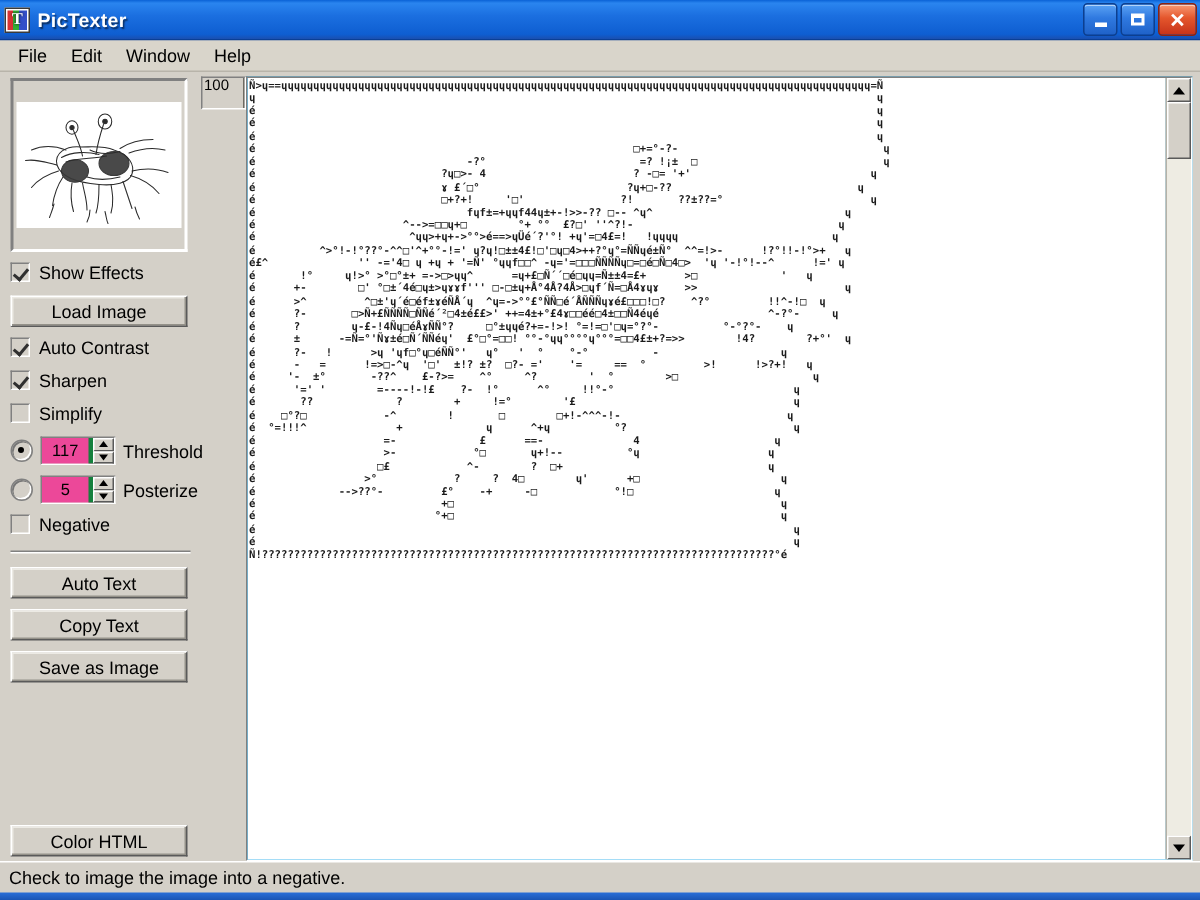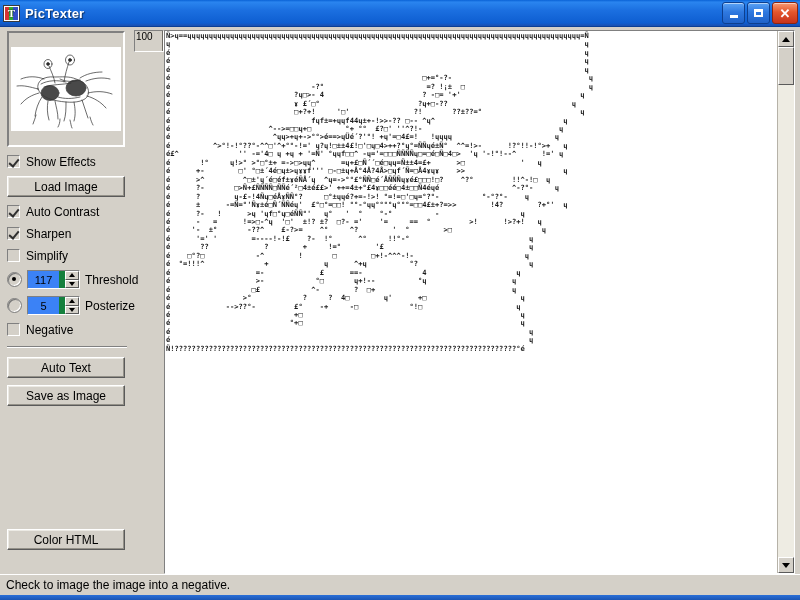--- a/index.html
+++ b/index.html
@@ -127,21 +127,21 @@
   }
   .thumb-white {
     background: #ffffff;
     height: 84px;
     margin: 0 2px;
     display: flex; align-items: center; justify-content: center;
     overflow: hidden;
   }
   .thumb-white svg { display: block; }
 
-  .ctrlrow { display: flex; align-items: center; margin-top: 7px; height: 15px; }
+  .ctrlrow { display: flex; margin-top: 7px; height: 15px; }
   .chk {
     width: 13px; height: 13px;
     border: 1px solid;
     border-color: #808080 #ffffff #ffffff #808080;
     background: #d4d0c8;
     box-sizing: border-box;
     margin-right: 6px;
     position: relative;
     flex: 0 0 13px;
     cursor: default;
@@ -196,22 +196,22 @@
     background: #d4d0c8;
     height: 19px;
     box-sizing: border-box;
     margin-right: 5px;
   }
   .spin-val {
     width: 31px;
     font-size: 11px;
     display: flex; align-items: center; justify-content: center;
     color: #000;
-    background: #3b82f6;
-    border-right: 6px solid #15803d;
+    background: #ec4899;
+    border-right: 3px solid #15803d;
     font-family: "Liberation Sans", sans-serif;
   }
   .spin-arrows {
     width: 14px;
     display: flex; flex-direction: column;
   }
   .spin-arrow {
     flex: 1 1 50%;
     background: #d4d0c8;
     border: 1px solid;
@@ -398,20 +398,26 @@
       </div>
       <div class="winbtn max">
         <div class="glyph-max"></div>
       </div>
       <div class="winbtn close">
         <div class="glyph-close">✕</div>
       </div>
     </div>
   </div>
 
+  <div class="menubar">
+    <div class="menu-item">File</div>
+    <div class="menu-item">Edit</div>
+    <div class="menu-item">Window</div>
+    <div class="menu-item">Help</div>
+  </div>
 
   <div class="body">
 
     <div class="leftpanel">
 
       <div class="thumbframe">
         <div class="thumb-white">
           <svg width="104" height="80" viewBox="0 0 104 80">
             <g fill="none" stroke="#2b2b2b" stroke-width="0.7" stroke-linecap="round">
 
@@ -511,25 +517,26 @@
       </div>
 
       <div class="ctrlrow">
         <div class="chk"></div>
         <div class="ctrl-label">Negative</div>
       </div>
 
       <div class="hsep"></div>
 
       <div class="btn">Auto Text</div>
+      <div class="btn">Copy Text</div>
       <div class="btn">Save as Image</div>
 
       <div class="spacer-flex"></div>
 
-      <div class="btn" style="margin-bottom:24px;">Color HTML</div>
+      <div class="btn" style="margin-bottom:3px;">Color HTML</div>
     </div>
 
     <div class="rightpanel">
 
       <div class="ruler-wrap">
         <div class="ruler-corner">100</div>
         <div class="ruler">
           <div class="ruler-tick" style="left:25%;">25|</div>
           <div class="ruler-tick" style="left:50%;">50|</div>
           <div class="ruler-tick" style="left:75%;">75|</div>

